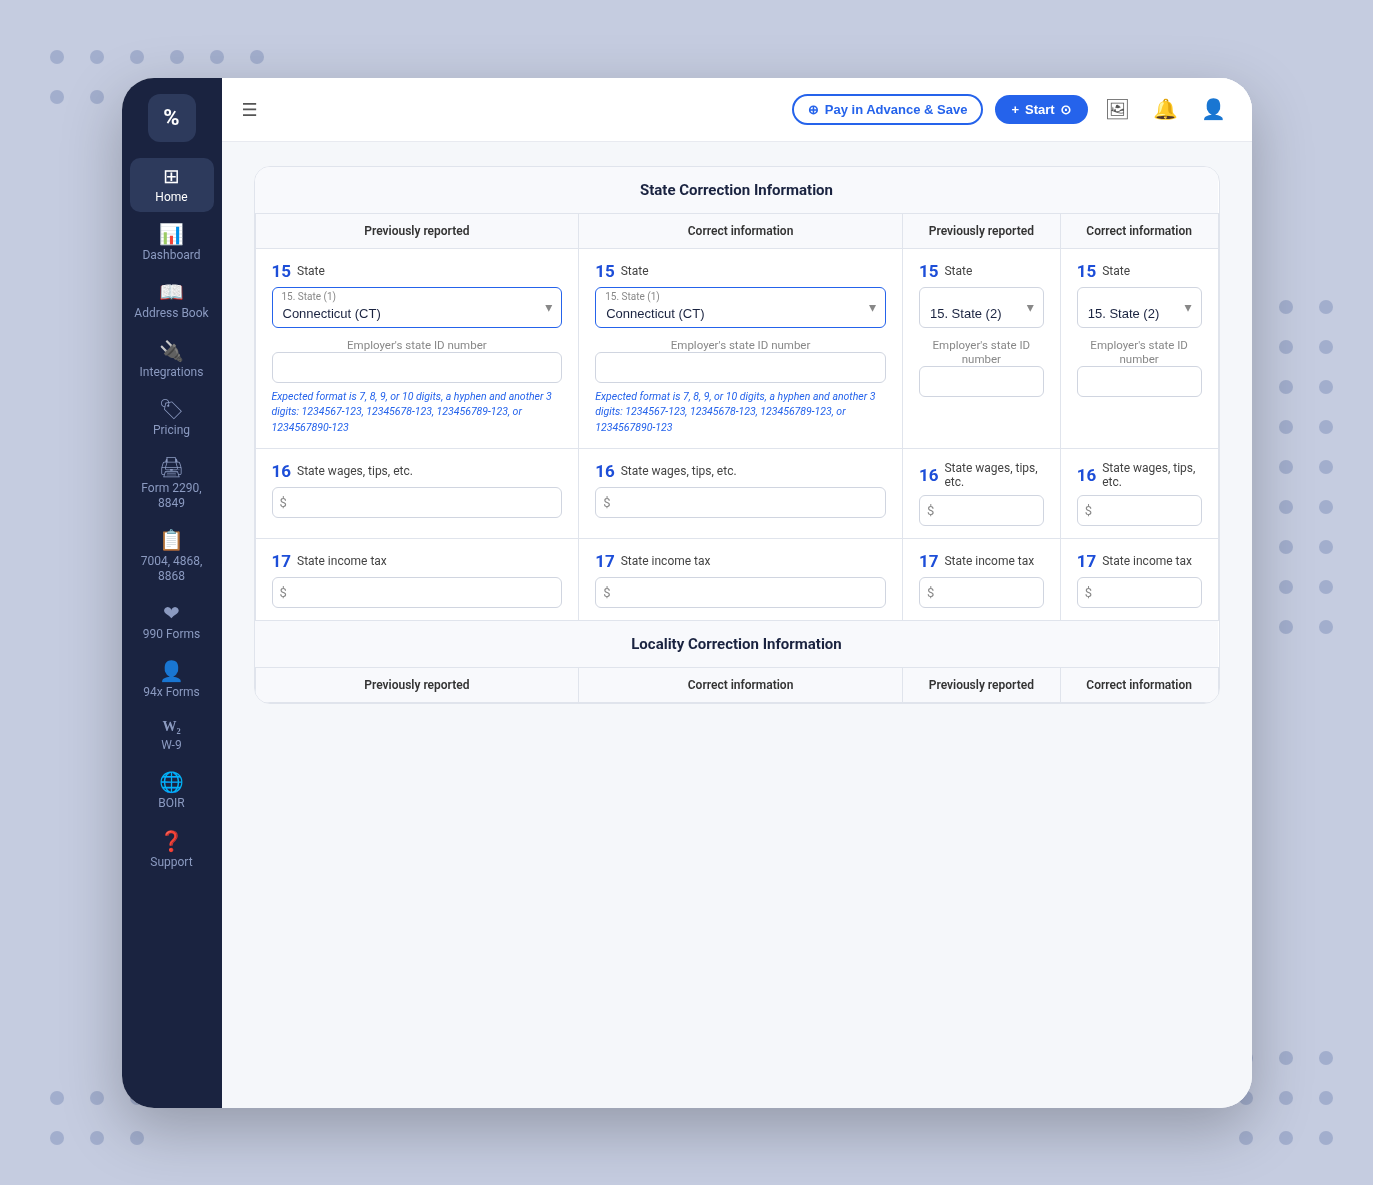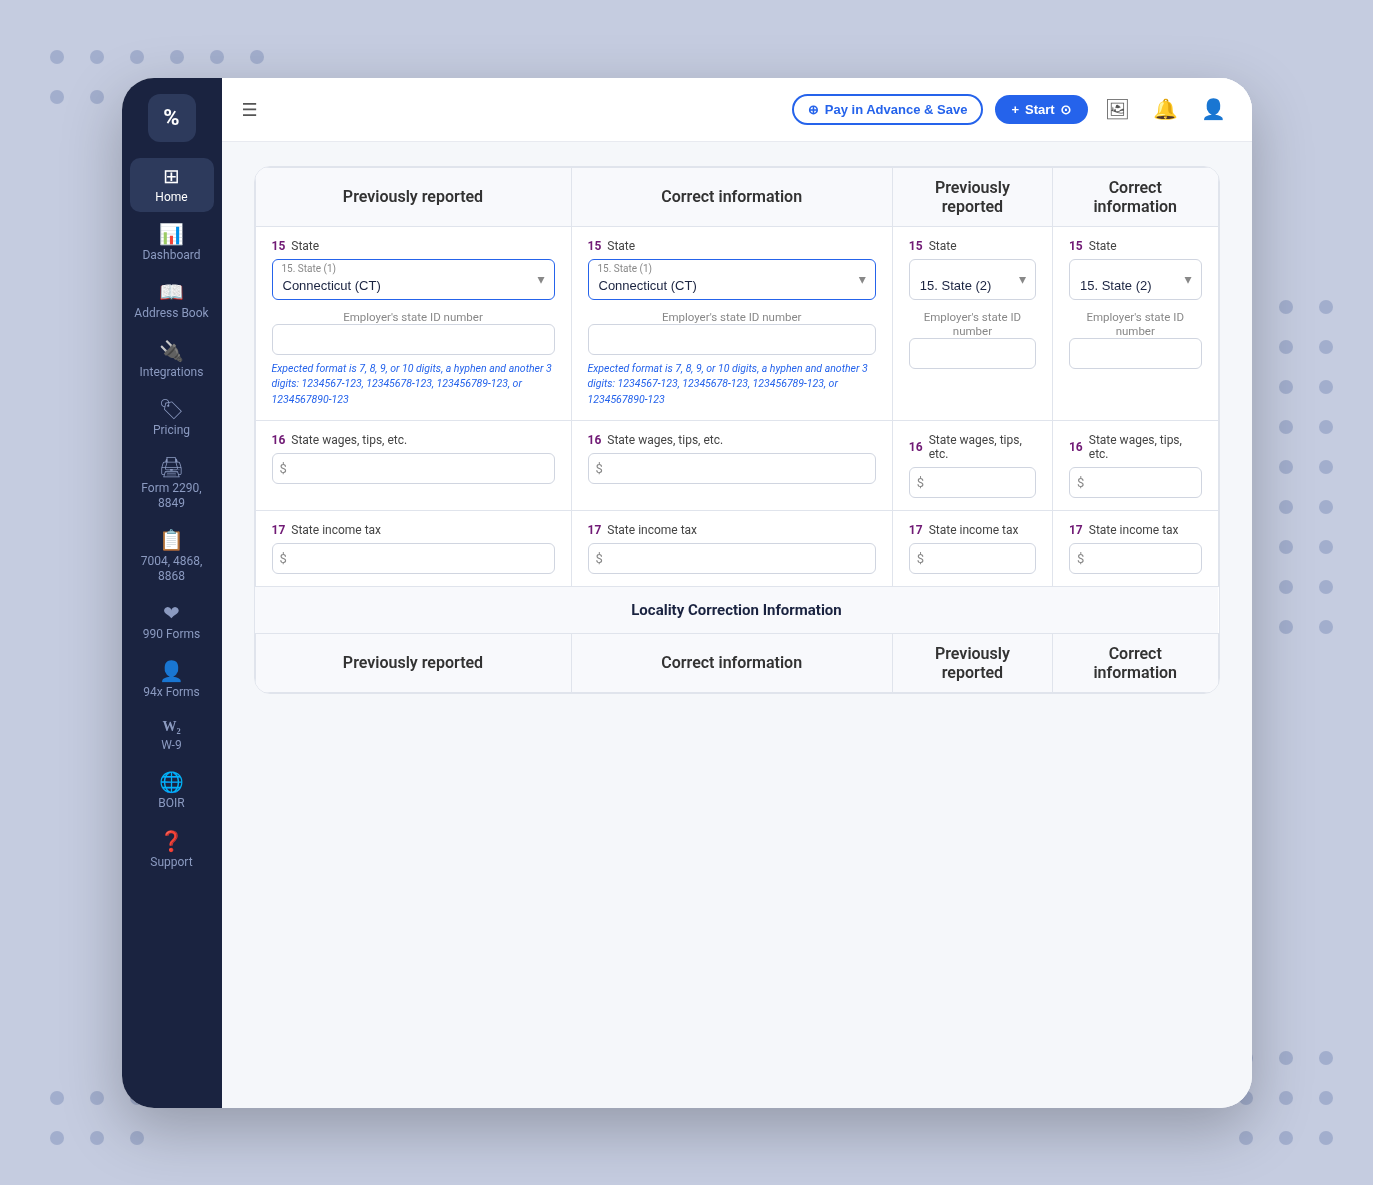--- a/index.html
+++ b/index.html
@@ -204,44 +204,44 @@
     .section-header {
       text-align: center;
       font-size: 15px;
       font-weight: 700;
       color: #1a2340;
       padding: 14px;
       background: #f8f9fc;
       border-bottom: 1px solid #e0e4ec;
     }
     .col-header-row td {
-      font-size: 16px;
+      font-size: 12px;
       font-weight: 600;
       color: #333;
       padding: 10px 16px;
       background: #f8f9fc;
       border: 1px solid #e0e4ec;
       text-align: center;
     }
     .form-cell {
       border: 1px solid #e0e4ec;
       padding: 12px 16px;
       vertical-align: top;
       background: #fff;
     }
     .field-label-row {
       display: flex;
       align-items: center;
       gap: 6px;
       margin-bottom: 6px;
     }
     .field-num {
-      font-size: 12px;
+      font-size: 17px;
       font-weight: 700;
-      color: #701a75;
+      color: #1d4ed8;
     }
     .field-name {
       font-size: 12px;
       color: #444;
     }
     .input-wrapper {
       position: relative;
     }
     .form-input {
       width: 100%;
@@ -459,20 +459,23 @@
         <span>👤</span>
       </button>
     </header>
 
     <div class="page-area">
 
       <div class="form-card">
 
         <table class="correction-table">
           <thead>
+            <tr>
+              <td colspan="4" class="section-header">State Correction Information</td>
+            </tr>
             <tr class="col-header-row">
               <td>Previously reported</td>
               <td>Correct information</td>
               <td>Previously reported</td>
               <td>Correct information</td>
             </tr>
           </thead>
           <tbody>
 
             <tr>

